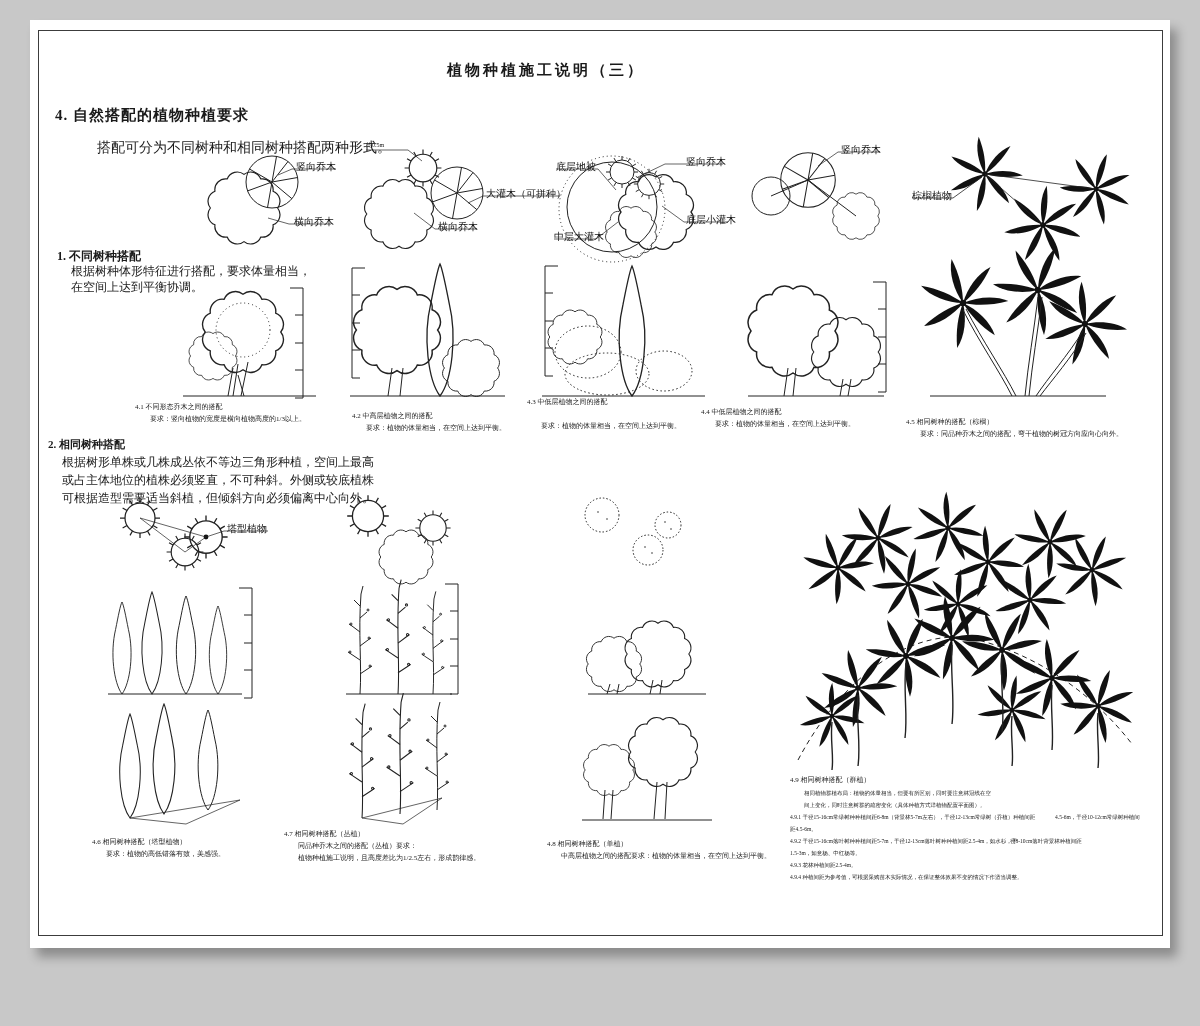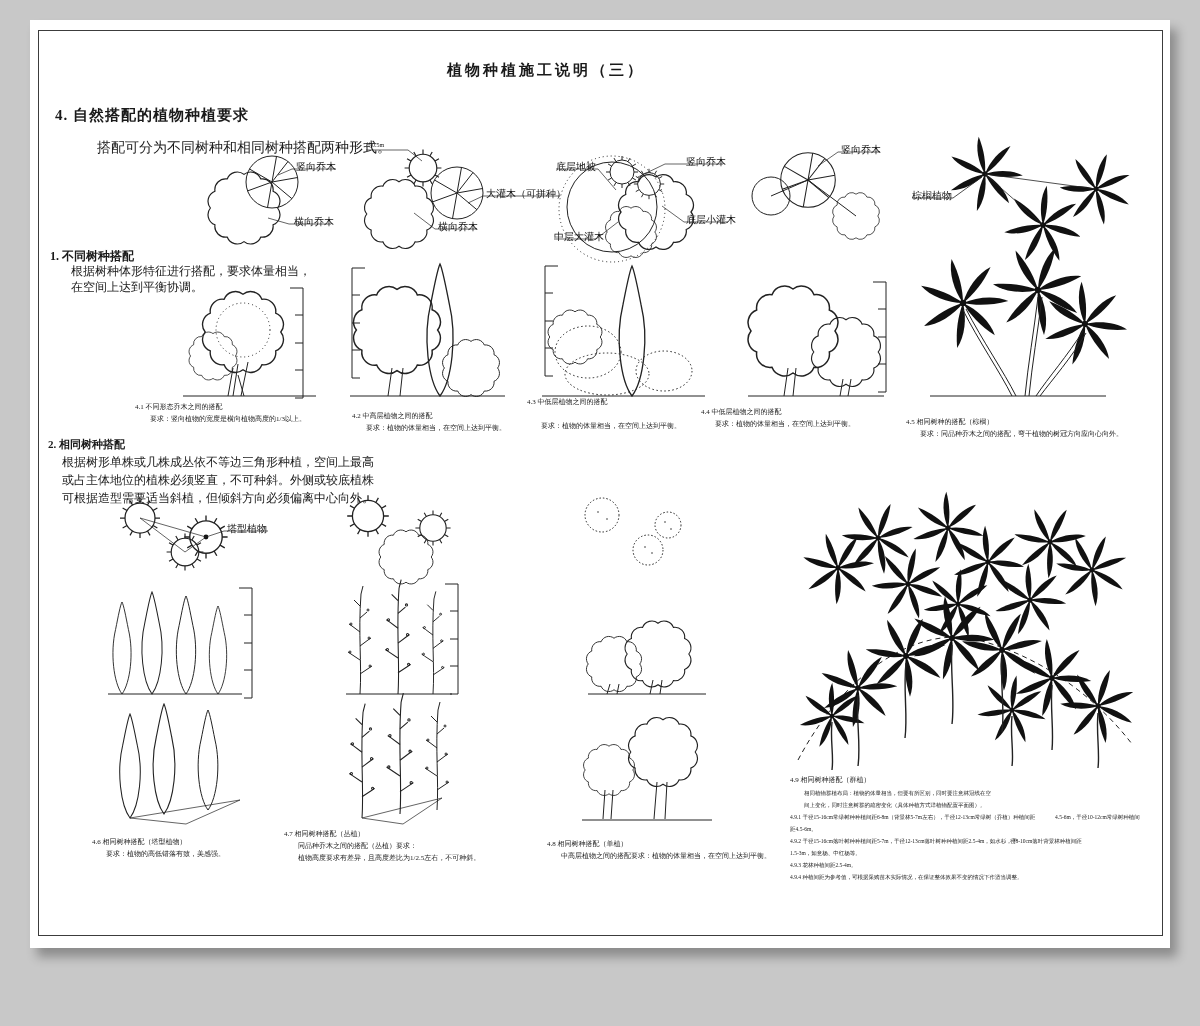--- a/index.html
+++ b/index.html
@@ -267,21 +267,21 @@
       <path d="M832 722 C830 740 834 756 832 770"></path>
       <path d="M1012 716 C1010 734 1014 752 1012 766"></path>
     </g>
   </g>
 </svg>
 
 <div class="t title">植物种植施工说明（三）</div>
 <div class="t h4">4. 自然搭配的植物种植要求</div>
 <div class="t intro">搭配可分为不同树种和相同树种搭配两种形式。</div>
 
-<div class="t sec secb" style="left:50px;top:250px">1. 不同树种搭配</div>
+<div class="t sec secb" style="left:57px;top:250px">1. 不同树种搭配</div>
 <div class="t sec" style="left:71px;top:265px">根据树种体形特征进行搭配，要求体量相当，</div>
 <div class="t sec" style="left:71px;top:281px">在空间上达到平衡协调。</div>
 
 <div class="t sec secb" style="left:48px;top:438px;font-size:11px">2. 相同树种搭配</div>
 <div class="t sec" style="left:62px;top:456px">根据树形单株或几株成丛依不等边三角形种植，空间上最高</div>
 <div class="t sec" style="left:62px;top:474px">或占主体地位的植株必须竖直，不可种斜。外侧或较底植株</div>
 <div class="t sec" style="left:62px;top:492px">可根据造型需要适当斜植，但倾斜方向必须偏离中心向外。</div>
 
 <div class="t lbl" style="left:296px;top:161px">竖向乔木</div>
 <div class="t lbl" style="left:294px;top:216px">横向乔木</div>
@@ -304,21 +304,21 @@
 <div class="t cap" style="left:541px;top:423px">要求：植物的体量相当，在空间上达到平衡。</div>
 <div class="t cap" style="left:701px;top:409px">4.4 中低层植物之间的搭配</div>
 <div class="t cap" style="left:715px;top:421px">要求：植物的体量相当，在空间上达到平衡。</div>
 <div class="t cap" style="left:906px;top:419px">4.5 相同树种的搭配（棕榈）</div>
 <div class="t cap" style="left:920px;top:431px">要求：同品种乔木之间的搭配，弯干植物的树冠方向应向心向外。</div>
 
 <div class="t cap" style="left:92px;top:839px">4.6 相同树种搭配（塔型植物）</div>
 <div class="t cap" style="left:106px;top:851px">要求：植物的高低错落有致，美感强。</div>
 <div class="t cap" style="left:284px;top:831px">4.7 相同树种搭配（丛植）</div>
 <div class="t cap" style="left:298px;top:843px">同品种乔木之间的搭配（丛植）要求：</div>
-<div class="t cap" style="left:298px;top:855px">植物高度要求有差异，且高度差比为1/2.5左右，不可种斜。</div>
+<div class="t cap" style="left:298px;top:855px">植物种植施工说明，且高度差比为1/2.5左右，形成韵律感。</div>
 <div class="t cap" style="left:547px;top:841px">4.8 相同树种搭配（单植）</div>
 <div class="t cap" style="left:561px;top:853px">中高层植物之间的搭配要求：植物的体量相当，在空间上达到平衡。</div>
 
 <div class="t cap" style="left:790px;top:777px">4.9 相同树种搭配（群植）</div>
 <div class="t c49" style="left:804px;top:790px">相同植物群植布局：植物的体量相当，但要有所区别，同时要注意林冠线在空</div>
 <div class="t c49" style="left:804px;top:802px">间上变化，同时注意树群的疏密变化（具体种植方式详植物配置平面图）。</div>
 <div class="t c49" style="left:790px;top:814px">4.9.1 干径15-16cm常绿树种种植间距6-8m（背景林5-7m左右），干径12-13cm常绿树（乔植）种植间距</div>
 <div class="t c49" style="left:1055px;top:814px">4.5-6m，干径10-12cm常绿树种植间</div>
 <div class="t c49" style="left:790px;top:826px">距4.5-6m。</div>
 <div class="t c49" style="left:790px;top:838px">4.9.2 干径15-16cm落叶树种种植间距5-7m，干径12-13cm落叶树种种植间距2.5-4m，如水杉，干</div>

